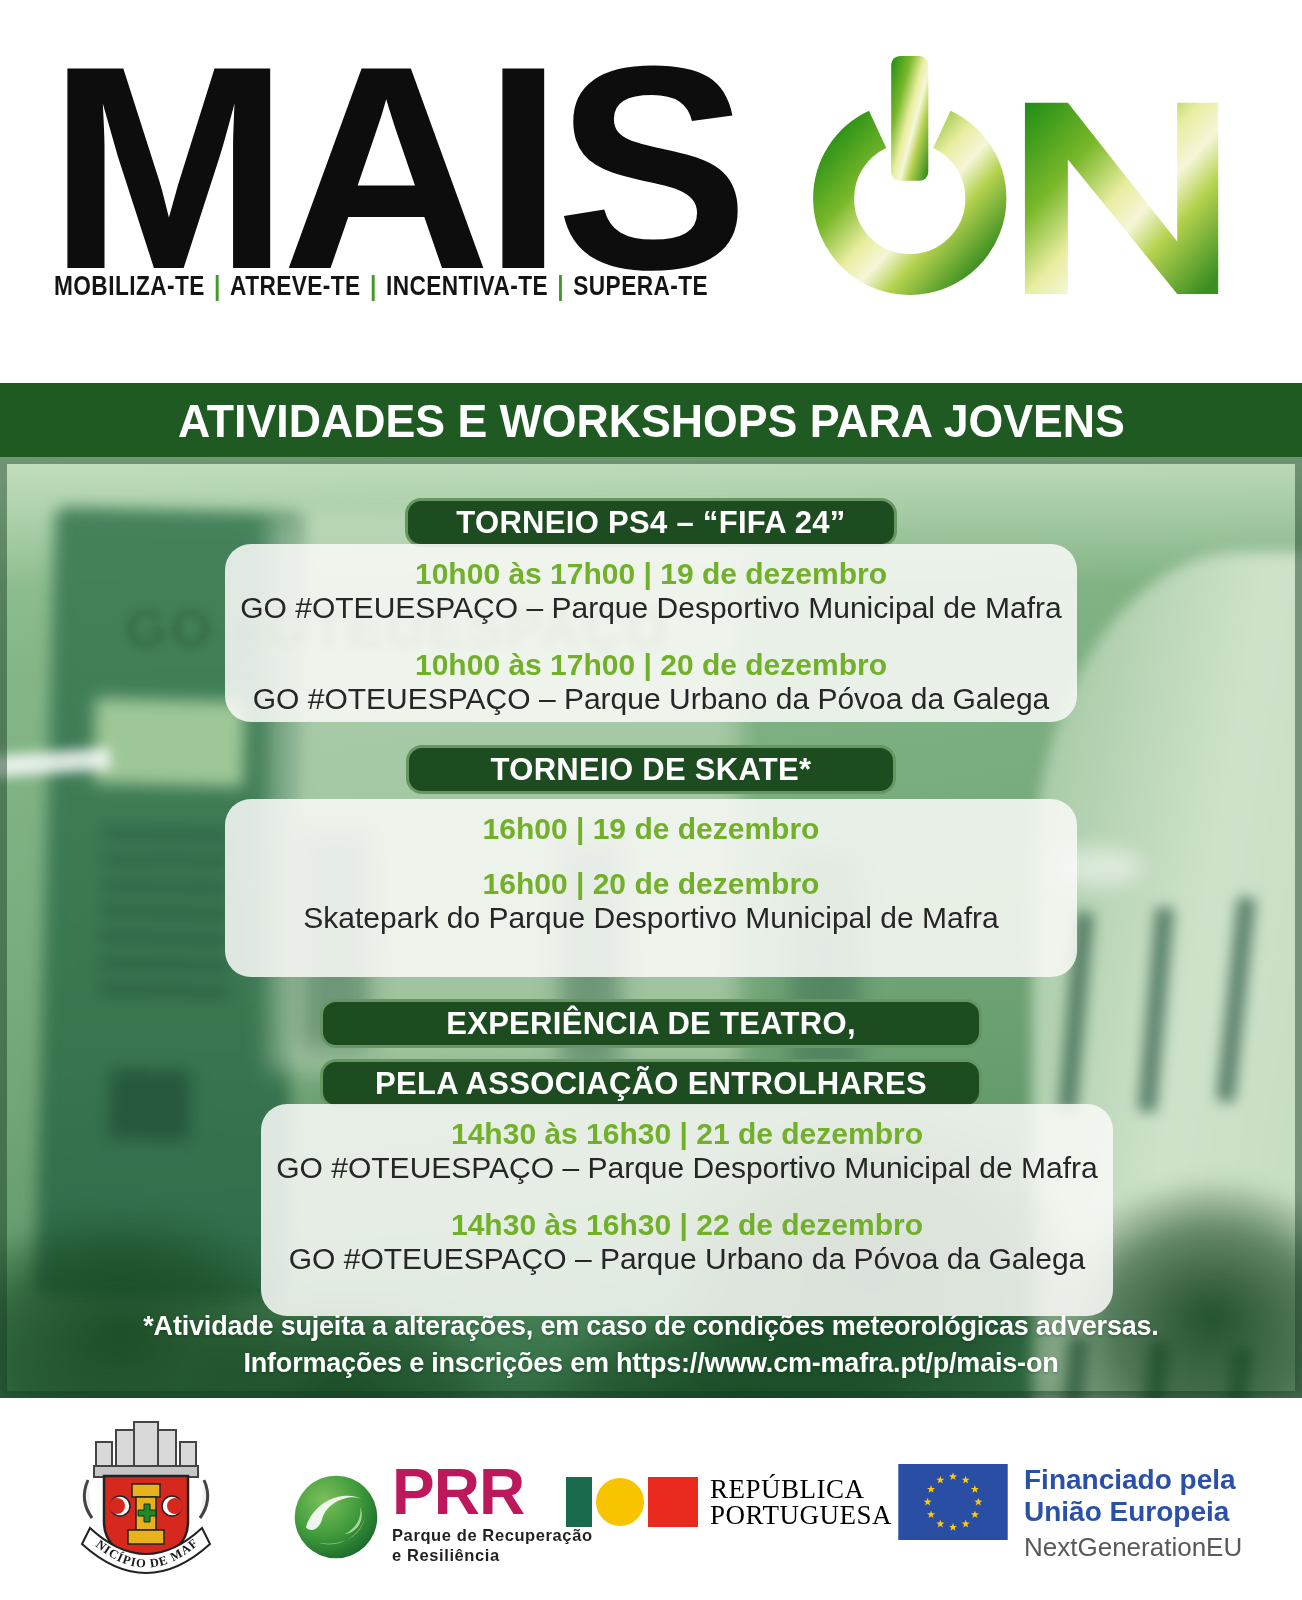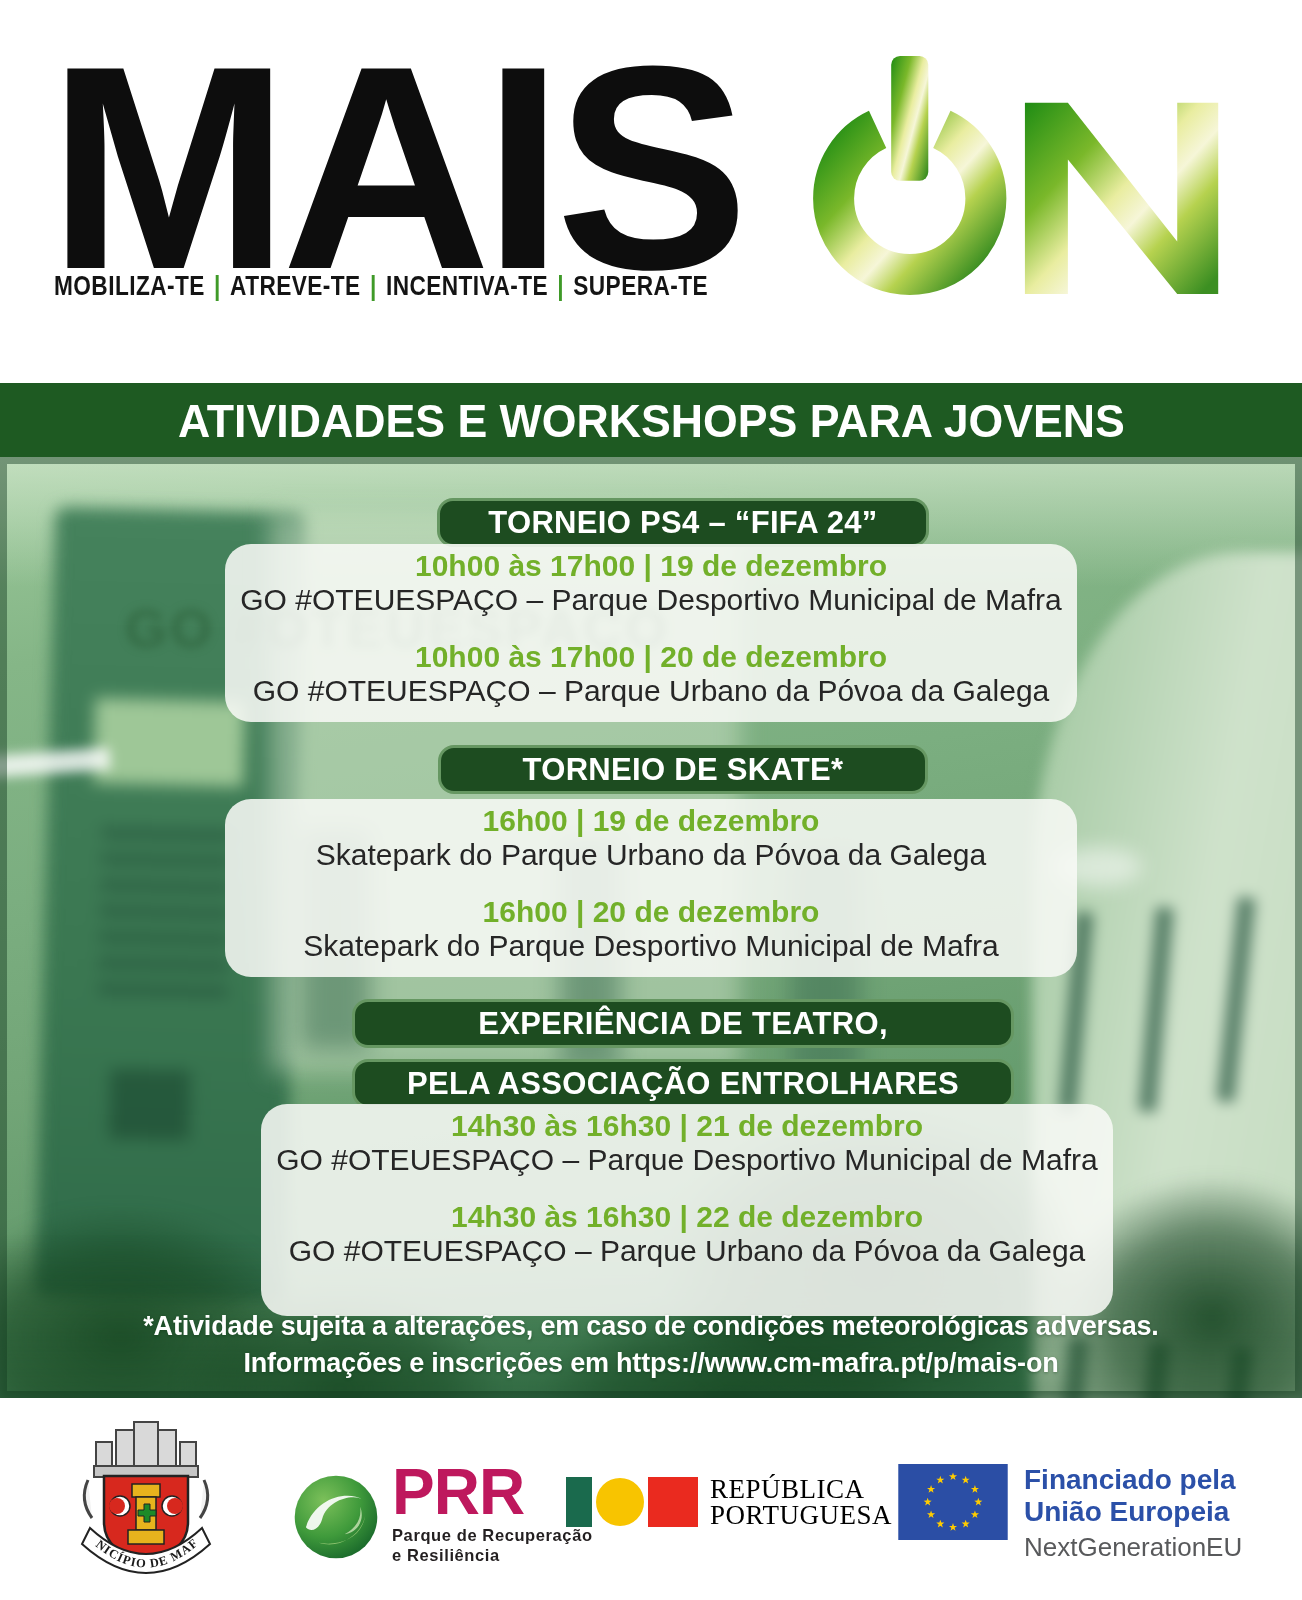--- a/index.html
+++ b/index.html
@@ -49,30 +49,30 @@
     background:linear-gradient(180deg,rgba(30,80,40,0),rgba(30,80,40,0.45));}
   .streak{position:absolute;left:-20px;top:295px;width:130px;height:22px;
     background:rgba(255,255,255,0.8);filter:blur(6px);transform:rotate(-4deg);}
   .cloud{position:absolute;right:160px;top:390px;width:90px;height:40px;border-radius:50%;
     background:rgba(255,255,255,0.5);filter:blur(10px);}
   .frame{position:absolute;inset:0;border:7px solid rgba(18,58,32,0.45);pointer-events:none;}
 
   .photo-content{position:absolute;inset:0;z-index:3;}
   .pill{position:absolute;left:50%;transform:translateX(-50%);height:49px;
     background:#1d4c20;border:3px solid rgba(115,165,110,0.85);border-radius:16px;
-    display:flex;align-items:center;justify-content:center;box-sizing:border-box;margin-left:32px;}
+    display:flex;align-items:center;justify-content:center;box-sizing:border-box;}
   .pill span{color:#fff;font-weight:bold;font-size:31px;letter-spacing:0.3px;white-space:nowrap;}
   .pill.p1{top:41px;width:492px;}
   .pill.p2{top:288px;width:490px;}
   .pill.p3a{top:542px;width:662px;}
   .pill.p3b{top:602px;width:662px;}
 
   .card{position:absolute;left:50%;transform:translateX(-50%);width:852px;
     background:rgba(248,249,246,0.87);border-radius:26px;box-sizing:border-box;
-    display:flex;flex-direction:column;gap:22px;padding:5px 6px 10px;text-align:center;}
+    display:flex;flex-direction:column;gap:22px;padding:13px 6px 10px;text-align:center;}
   .card.c1{top:87px;height:178px;}
   .card.c2{top:342px;height:178px;}
   .card.c3{top:647px;height:212px;margin-left:36px;}
   .session .time{font-size:30px;font-weight:bold;color:#72b02a;line-height:33px;white-space:nowrap;}
   .session .loc{font-size:30px;color:#262626;line-height:36px;white-space:nowrap;}
 
   .disclaimer{position:absolute;left:0;right:0;top:851px;text-align:center;color:#fff;
     font-weight:bold;font-size:27px;line-height:37px;letter-spacing:-0.2px;
     text-shadow:0 1px 3px rgba(0,40,10,0.35);}
 
@@ -191,21 +191,20 @@
           <div class="loc">GO #OTEUESPAÇO – Parque Urbano da Póvoa da Galega</div>
         </div>
       </div>
 
       <div class="pill p2">
         <span>TORNEIO DE SKATE*</span>
       </div>
       <div class="card c2">
         <div class="session">
           <div class="time">16h00 | 19 de dezembro</div>
-          <div class="loc">Skatepark do Parque Urbano da Póvoa da Galega</div>
         </div>
         <div class="session">
           <div class="time">16h00 | 20 de dezembro</div>
           <div class="loc">Skatepark do Parque Desportivo Municipal de Mafra</div>
         </div>
       </div>
 
       <div class="pill p3a">
         <span>EXPERIÊNCIA DE TEATRO,</span>
       </div>

